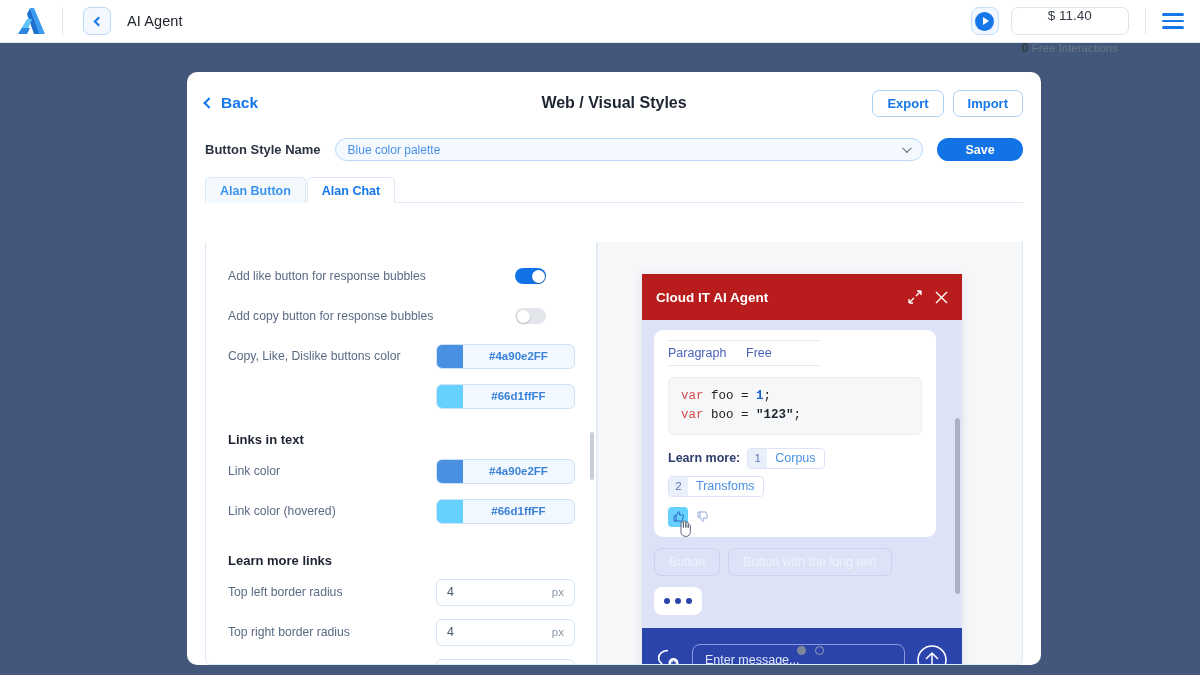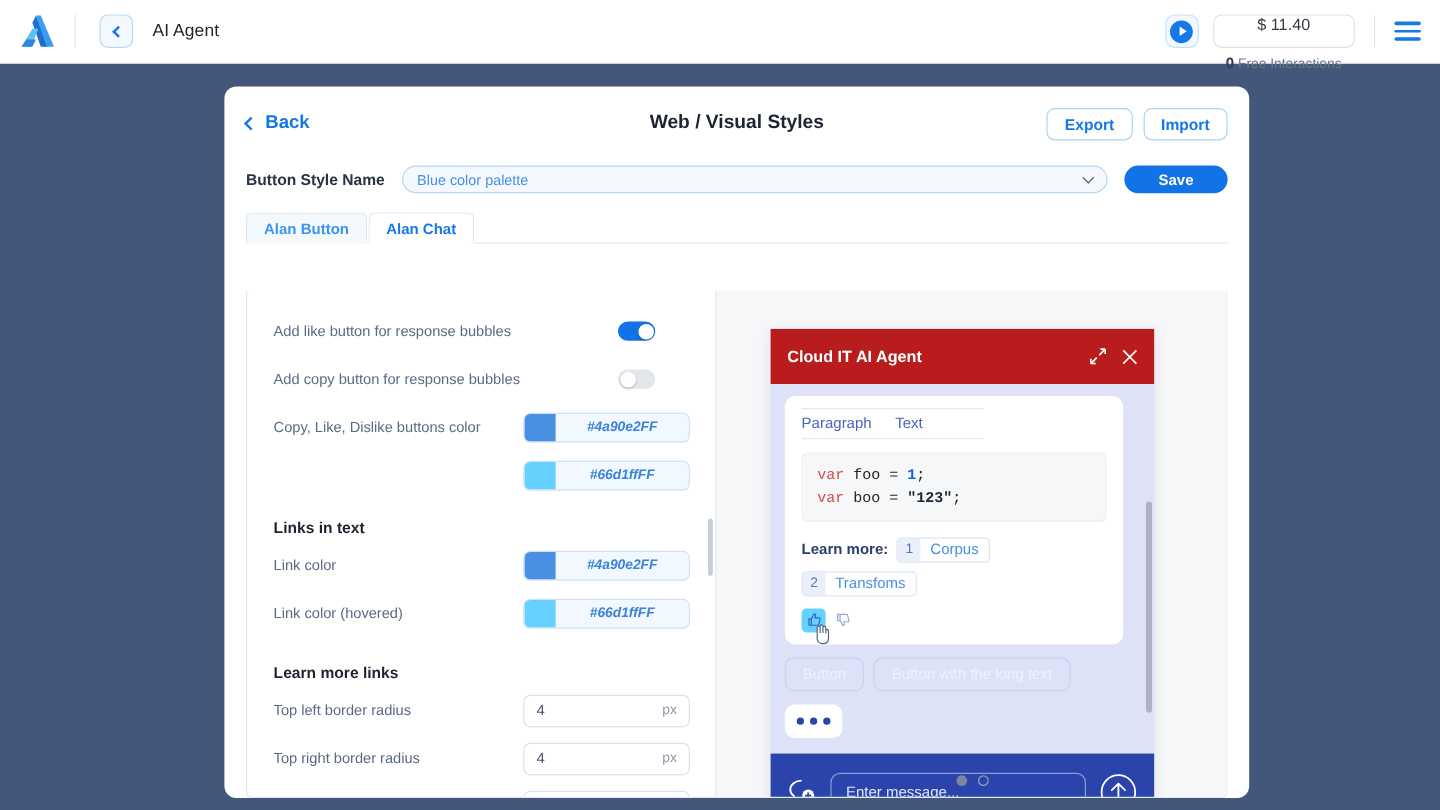--- a/index.html
+++ b/index.html
@@ -7,21 +7,21 @@
   body {
     width: 1200px; height: 675px;
     font-family: "Liberation Sans", sans-serif;
     background: #42577a;
     overflow: hidden;
     position: relative;
   }
 
   
   .topbar {
-    position: absolute; left: 0; top: 0; width: 1200px; height: 53px;
+    position: absolute; left: 0; top: 0; width: 1200px; height: 43px;
     background: #ffffff;
     display: flex; align-items: center;
     border-bottom: 1px solid #e3e8ef;
   }
   .logo-wrap { width: 62px; display: flex; justify-content: center; align-items: center; }
   .logo { width: 34px; height: 30px; position: relative; }
   .topbar-divider { width: 1px; height: 28px; background: #dfe4ec; }
   .back-sq {
     margin-left: 20px; width: 28px; height: 28px; border-radius: 7px;
     border: 1px solid #b9d9f7; background: #f2f8fe;
@@ -149,21 +149,21 @@
   }
   .toggle.on { background: #1173e6; }
   .toggle.on .knob { left: auto; right: 1.5px; }
 
   .color-field {
     width: 139px; height: 25px; border: 1px solid #cfe2f5; border-radius: 6px;
     display: flex; align-items: center; overflow: hidden; background: #f2f8ff;
   }
   .color-field .sw { width: 26px; height: 100%; }
   .color-field .hex {
-    flex: 1; text-align: center; font-size: 11.5px; font-weight: 700; color: #3b82d8; font-style: italic;
+    flex: 1; text-align: center; font-size: 11.5px; font-weight: 700; color: #3b82d8;
   }
   .num-field {
     width: 139px; height: 27px; border: 1px solid #d4e4f5; border-radius: 6px;
     background: #fff; display: flex; align-items: center; padding: 0 10px;
   }
   .num-field .v { font-size: 12.5px; color: #4a5568; }
   .num-field .unit { margin-left: auto; font-size: 11.5px; color: #8b97a8; }
 
   .left-scrollbar {
     position: absolute; right: 3px; top: 190px; width: 4px; height: 48px;
@@ -434,21 +434,21 @@
             </svg>
           </span>
         </div>
 
         <div class="chat-scroll">
           <div class="bubble">
             <table class="kv-tbl">
               <tbody>
               <tr>
                 <td>Paragraph</td>
-                <td>Text</td>
+                <td>Free</td>
               </tr>
             </tbody>
               </table>
 
             <div class="code">
               <div><span class="kw">var</span><span> foo = </span><span class="num">1</span><span>;</span></div>
               <div><span class="kw">var</span><span> boo = </span><span class="str">"123"</span><span>;</span></div>
             </div>
 
             <div class="learn">

